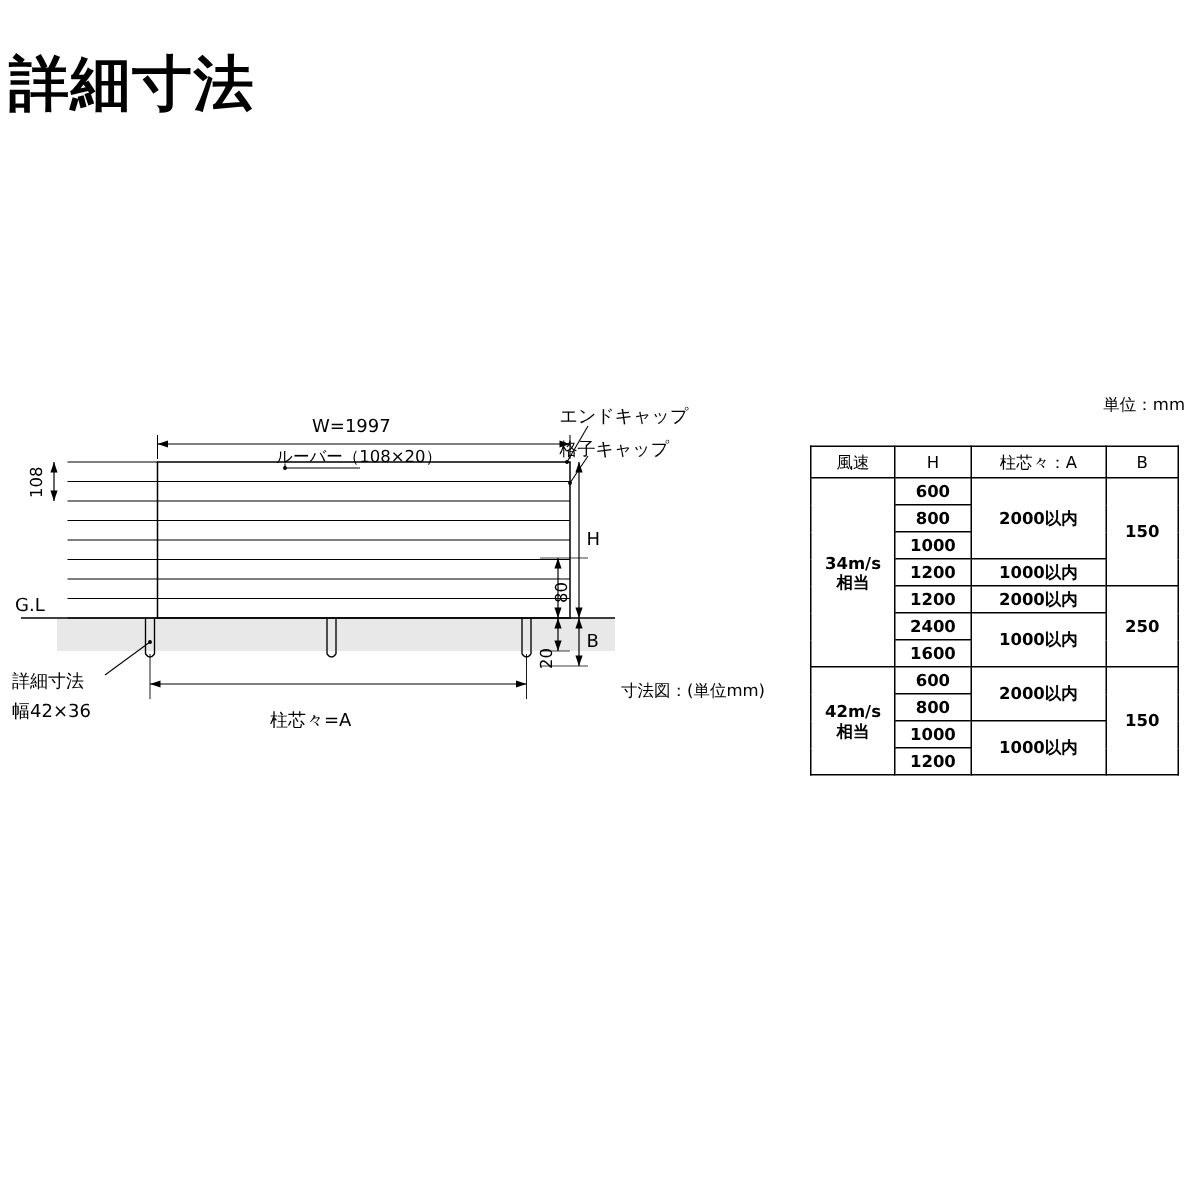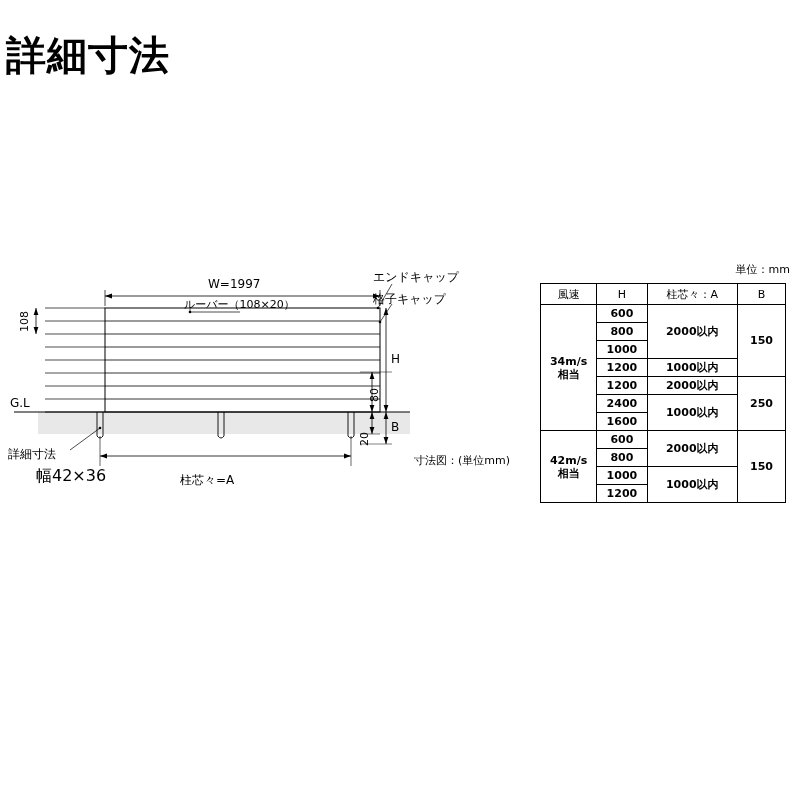--- a/index.html
+++ b/index.html
@@ -34,21 +34,21 @@
   
   .table-wrap{
     position:absolute;
     left:540px; top:262px;
     width:252px;
   }
   .unit-label{
     font-size:11px;
     text-align:right;
     padding-right:2px;
-    margin-bottom:6px;
+    margin-bottom:20px;
     font-family:"DejaVu Sans","Liberation Sans",sans-serif;
   }
   table.spec{
     border-collapse:collapse;
     width:246px;
     font-size:11px;
     font-family:"DejaVu Sans","Liberation Sans",sans-serif;
     background:#fff;
   }
   table.spec th, table.spec td{
@@ -174,21 +174,21 @@
       <span style="position:absolute;left:18px;top:82px;font-size:11px;transform:rotate(-90deg);transform-origin:left top;white-space:nowrap;">108</span>
 
       <span style="position:absolute;left:391px;top:102px;font-size:12px;">H</span>
       <span style="position:absolute;left:368px;top:152px;font-size:11px;transform:rotate(-90deg);transform-origin:left top;white-space:nowrap;">80</span>
       <span style="position:absolute;left:391px;top:170px;font-size:12px;">B</span>
       <span style="position:absolute;left:358px;top:196px;font-size:11px;transform:rotate(-90deg);transform-origin:left top;white-space:nowrap;">20</span>
 
       <span style="position:absolute;left:10px;top:146px;font-size:12px;text-align:center;">G.L</span>
 
       <span style="position:absolute;left:8px;top:196px;font-size:12px;white-space:nowrap;">詳細寸法</span>
-      <span style="position:absolute;left:8px;top:216px;font-size:16px;white-space:nowrap;margin-left:28px;">幅42×36</span>
+      <span style="position:absolute;left:8px;top:216px;font-size:12px;white-space:nowrap;">幅42×36</span>
 
       <span style="position:absolute;left:156px;top:222px;font-size:12px;white-space:nowrap;margin-left:24px;">柱芯々=A</span>
 
       <span style="position:absolute;left:414px;top:203px;font-size:11px;white-space:nowrap;">寸法図：(単位mm)</span>
     </div>
   </div>
 
   <div class="table-wrap">
     <div class="unit-label">単位：mm</div>
     <table class="spec">

